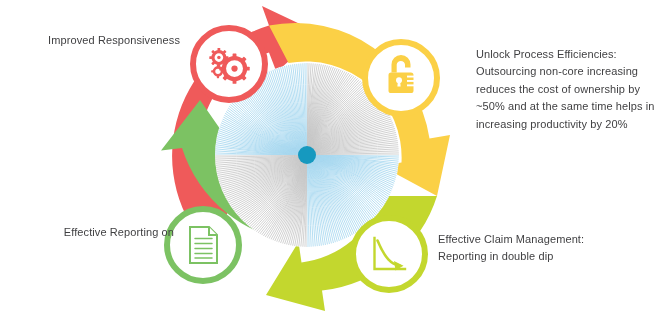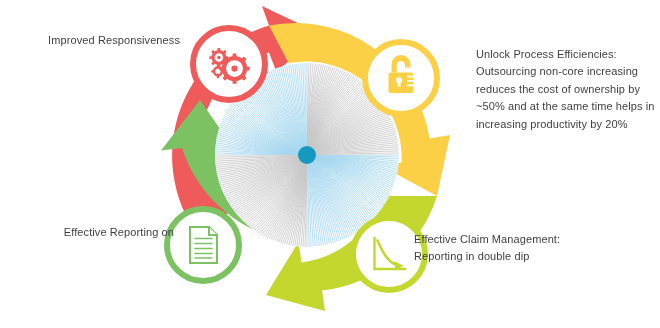--- a/index.html
+++ b/index.html
@@ -58,21 +58,21 @@
     left: 476px;
     top: 46px;
     width: 210px;
   }
   #callout-reporting {
     left: 14px;
     top: 224px;
     width: 160px;
   }
   #callout-claim {
-    left: 414px;
+    left: 438px;
     top: 231px;
     width: 215px;
   }
 </style>
 </head>
 <body>
 
 <div id="stage">
 
   <svg class="diagram-svg" viewBox="0 0 660 328">

